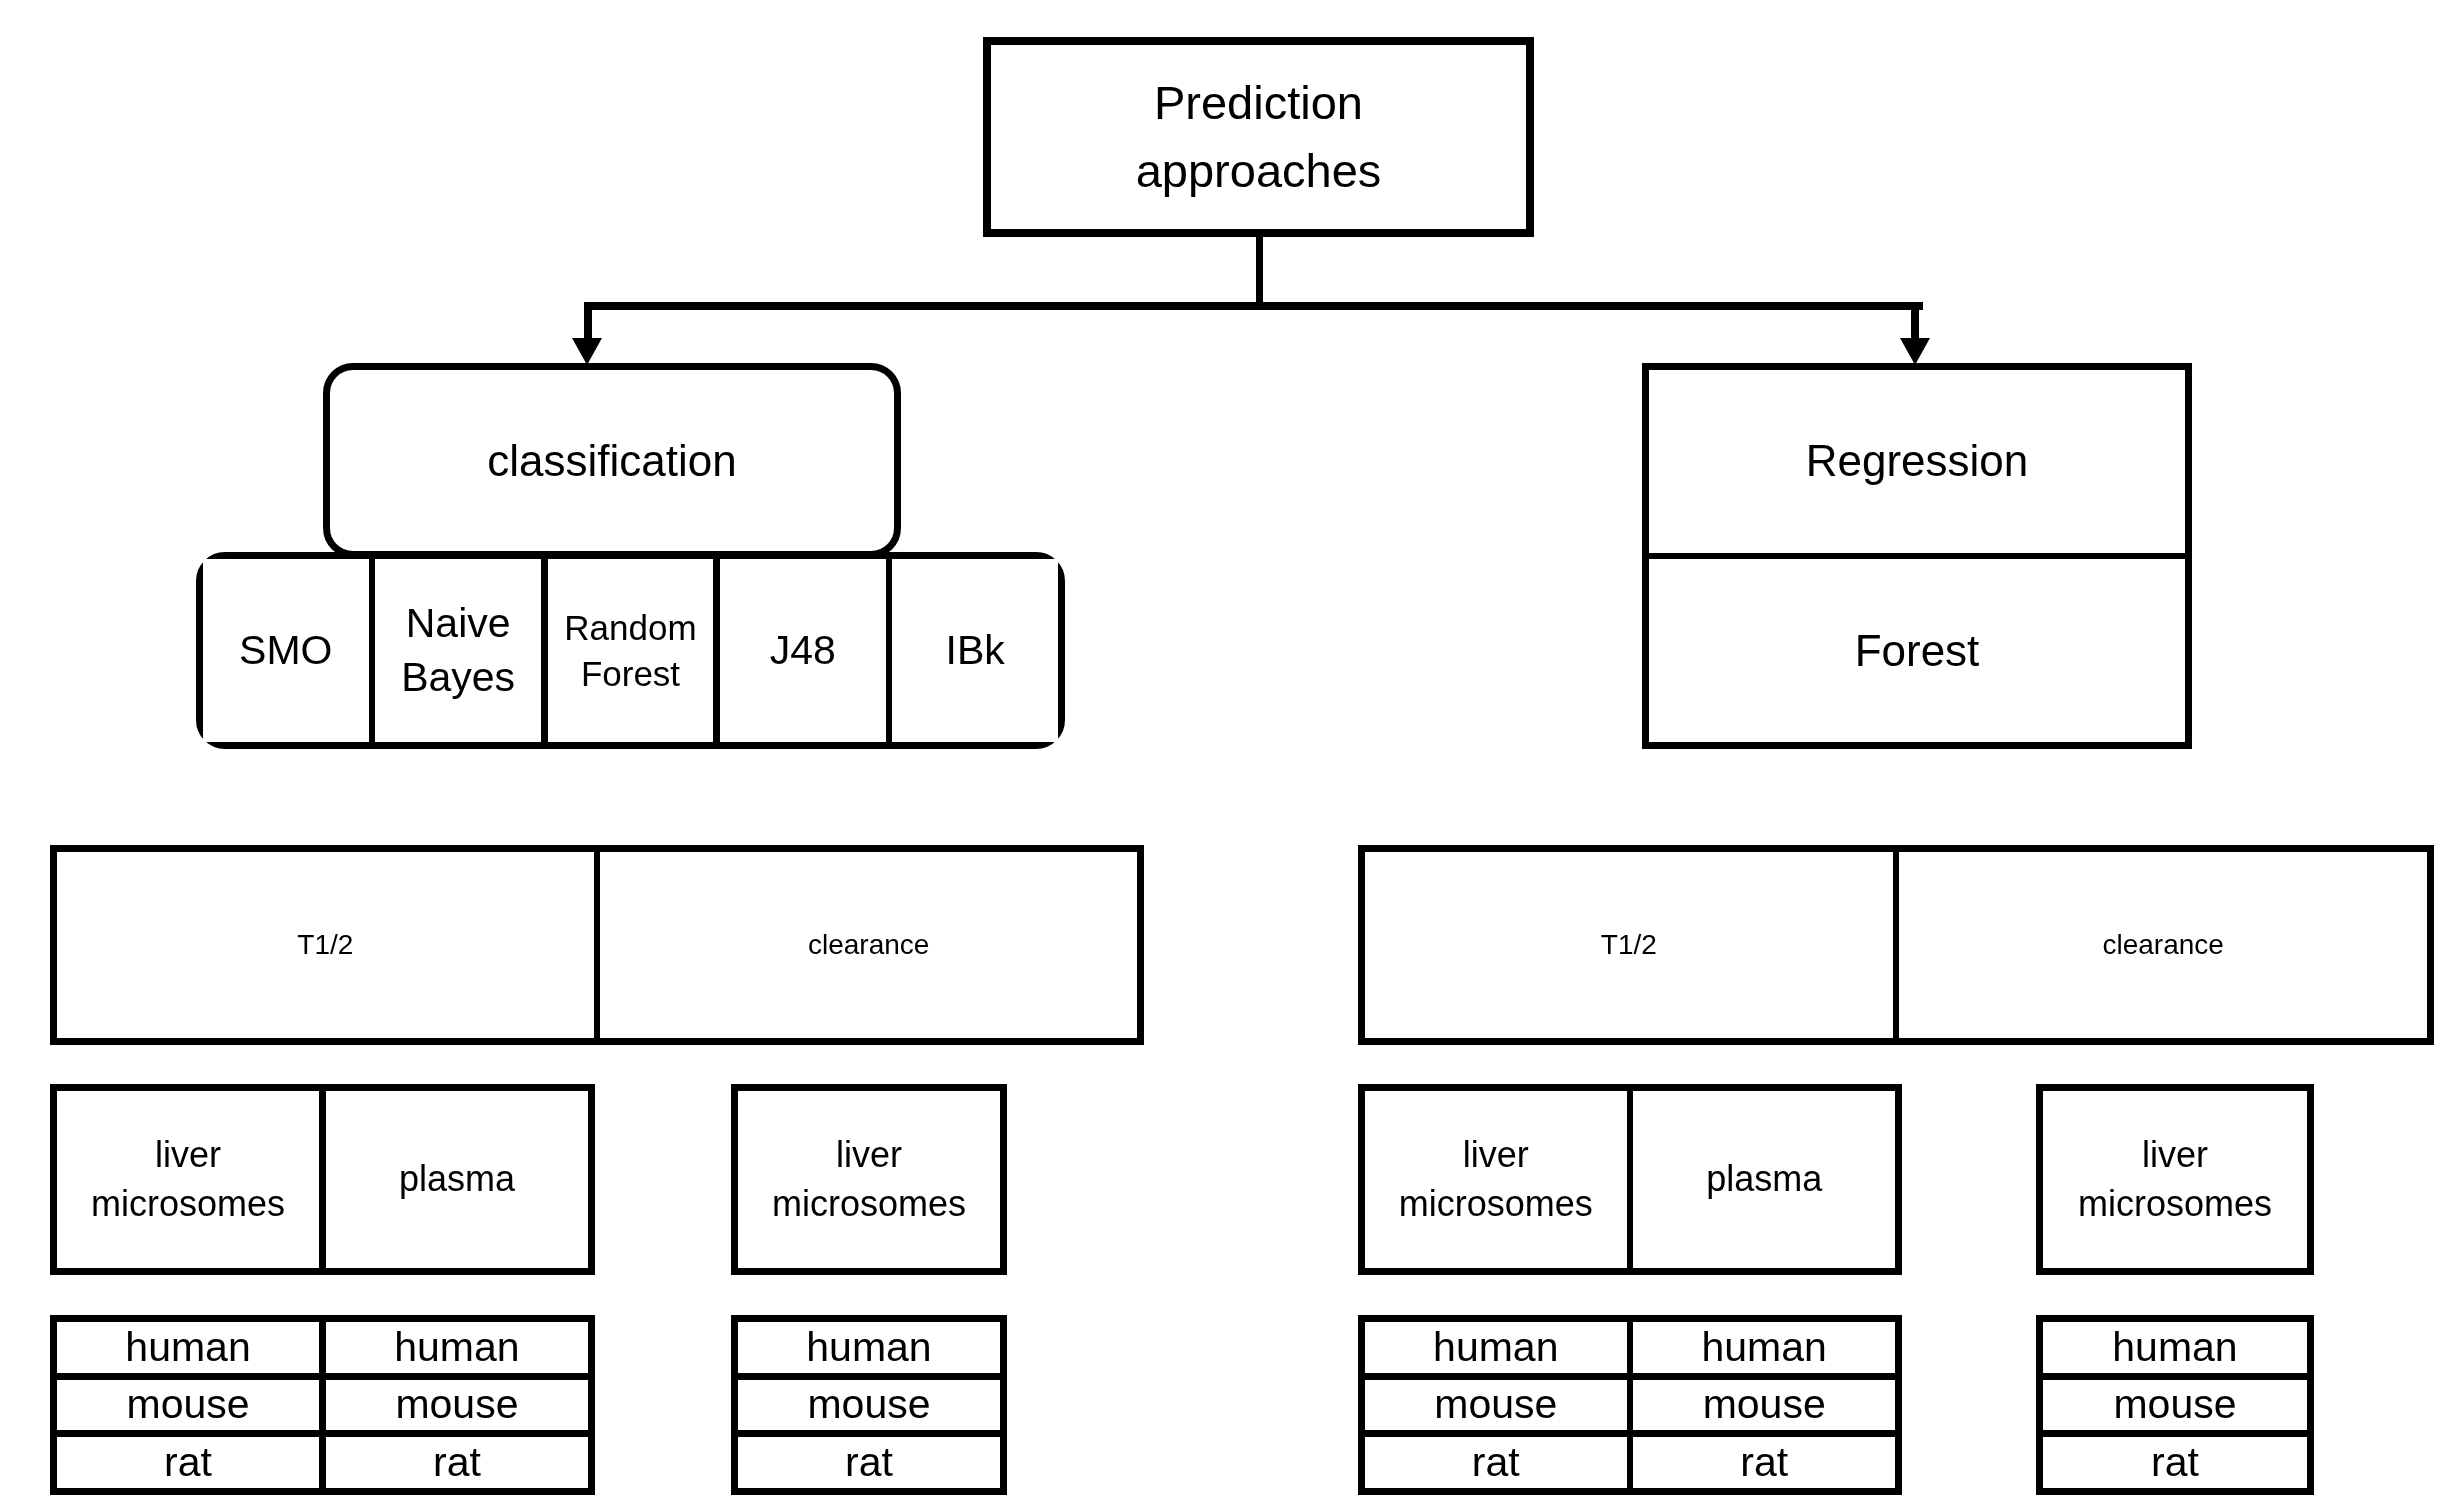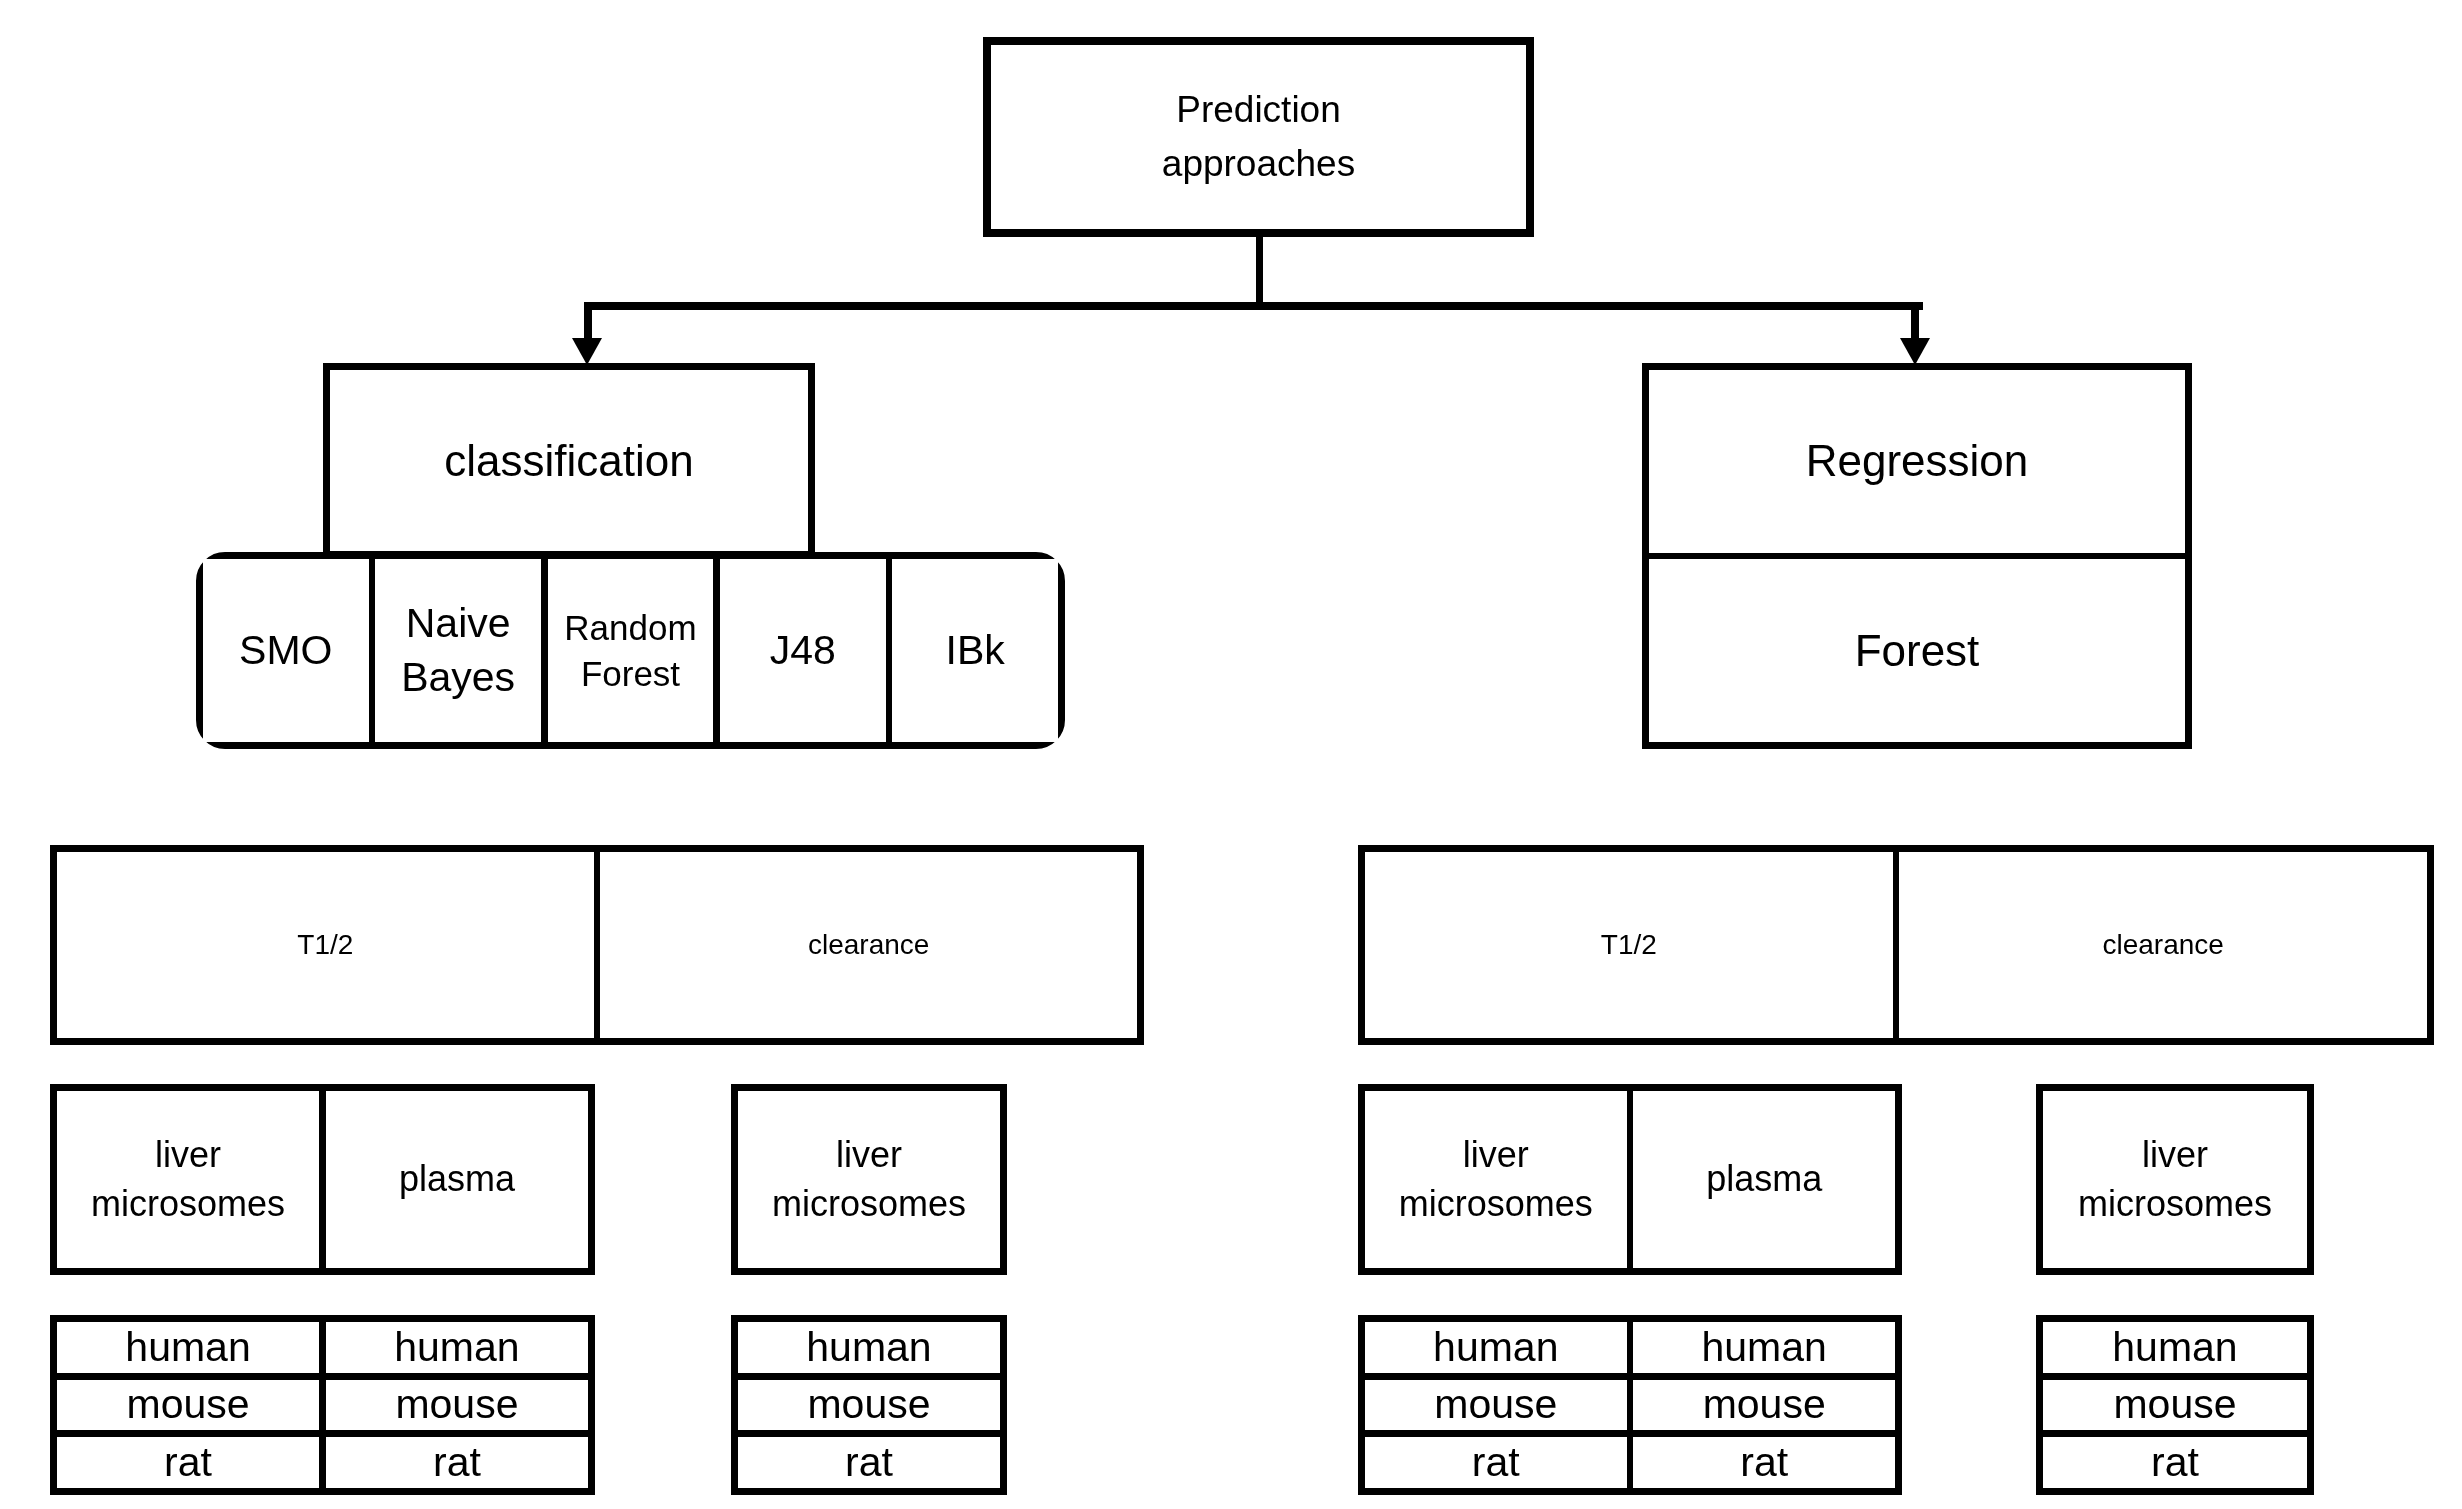--- a/index.html
+++ b/index.html
@@ -42,39 +42,39 @@
   .line { position: absolute; background: #000; }
   .arrowhead {
     position: absolute;
     width: 0; height: 0;
     border-left: 15px solid transparent;
     border-right: 15px solid transparent;
     border-top: 27px solid #000;
   }
 
   
-  .f-root  { font-size: 37px; line-height: 1.45; }
+  .f-root  { font-size: 47px; line-height: 1.45; }
   .f-big   { font-size: 44px; }
   .f-node  { font-size: 28px; }
   .f-algo  { font-size: 41px; line-height: 1.3; }
   .f-algo-sm { font-size: 35px; line-height: 1.3; }
   .f-matrix { font-size: 36px; line-height: 1.35; }
   .f-species { font-size: 41px; }
 
   
   #root-box        { left: 983px; top: 37px;  width: 551px; height: 200px; border-width: 8.3px; }
   #stem            { left: 1256px; top: 236px; width: 6.8px;   height: 72px; }
   #hbar            { left: 584px;  top: 302px; width: 1339px; height: 8.3px; }
   #drop-left       { left: 584px;  top: 302px; width: 7.5px;  height: 39px; }
   #drop-right      { left: 1911px; top: 302px; width: 7.5px;  height: 39px; }
   #arrow-left      { left: 572px;  top: 338px; }
   #arrow-right     { left: 1900px; top: 338px; }
 
   
-  #classification-box { left: 323px; top: 363px; width: 492px; height: 195px; }
+  #classification-box { left: 323px; top: 363px; width: 578px; height: 195px; border-radius: 30px; }
   #algo-row           { left: 196px; top: 552px; width: 869px; height: 197px;
                         grid-template-columns: repeat(5, 1fr); border-radius: 29px; }
   #regression-stack   { left: 1642px; top: 363px; width: 550px; height: 386px;
                         grid-template-rows: 1fr 1fr; }
 
   
   #cls-endpoint-box   { left: 50px;  top: 845px; width: 1094px; height: 200px;
                         grid-template-columns: 1fr 1fr; }
   #cls-matrix-box     { left: 50px;  top: 1084px; width: 545px; height: 191px;
                         grid-template-columns: 1fr 1fr; }

